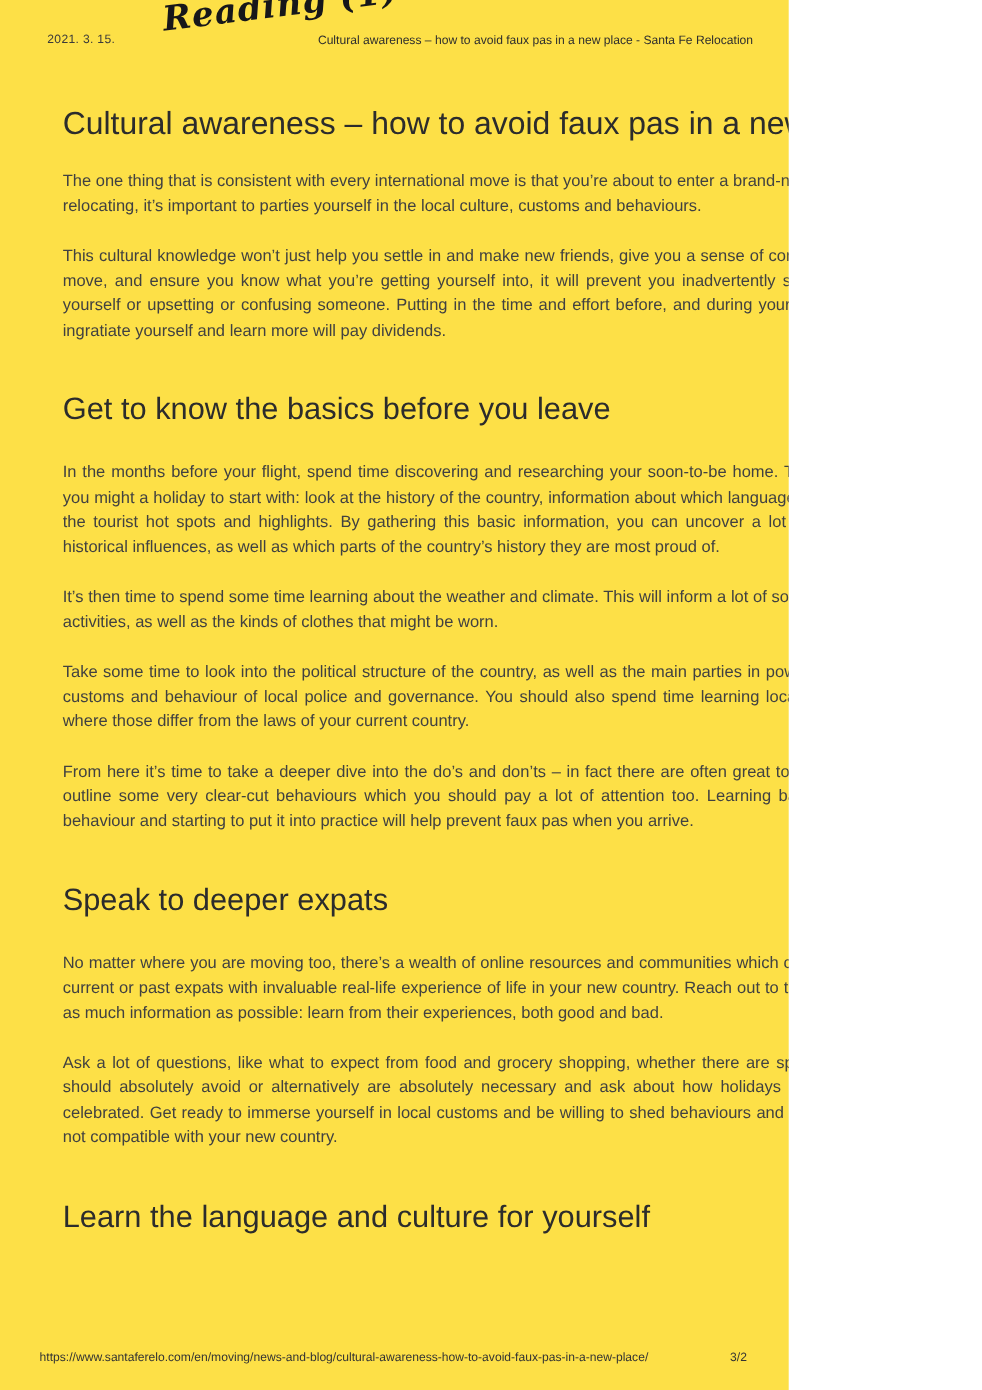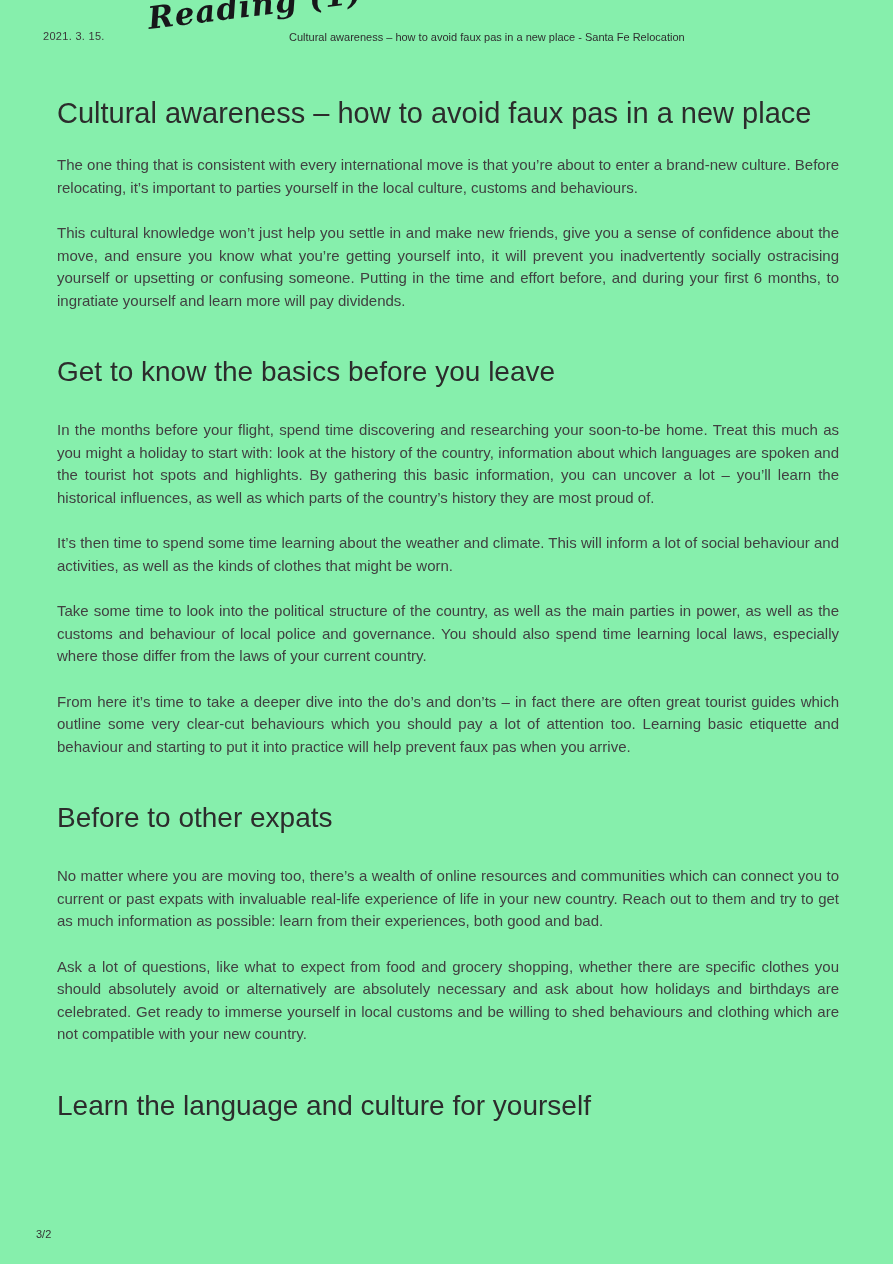--- a/index.html
+++ b/index.html
@@ -1,20 +1,20 @@
 <!DOCTYPE html>
 <html><head>
 <meta charset="utf-8">
 <style>
   html, body { margin: 0; padding: 0; background: #ffffff; }
   .page {
     position: relative;
-    width: 893px;
+    width: 717px;
     height: 1264px;
-    background: #86efac;
+    background: #fde047;
     font-family: "Liberation Sans", sans-serif;
     color: #3d3d3d;
     overflow: hidden;
   }
 
   
   .print-date {
     position: absolute;
     top: 30px;
     left: 43px;
@@ -116,27 +116,28 @@
     <h2 class="section-heading">Get to know the basics before you leave</h2>
 
     <p class="body-p">In the months before your flight, spend time discovering and researching your soon-to-be home. Treat this much as you might a holiday to start with: look at the history of the country, information about which languages are spoken and the tourist hot spots and highlights. By gathering this basic information, you can uncover a lot – you’ll learn the historical influences, as well as which parts of the country’s history they are most proud of.</p>
 
     <p class="body-p">It’s then time to spend some time learning about the weather and climate. This will inform a lot of social behaviour and activities, as well as the kinds of clothes that might be worn.</p>
 
     <p class="body-p">Take some time to look into the political structure of the country, as well as the main parties in power, as well as the customs and behaviour of local police and governance. You should also spend time learning local laws, especially where those differ from the laws of your current country.</p>
 
     <p class="body-p">From here it’s time to take a deeper dive into the do’s and don’ts – in fact there are often great tourist guides which outline some very clear-cut behaviours which you should pay a lot of attention too. Learning basic etiquette and behaviour and starting to put it into practice will help prevent faux pas when you arrive.</p>
 
-    <h2 class="section-heading">Before to other expats</h2>
+    <h2 class="section-heading">Speak to deeper expats</h2>
 
     <p class="body-p">No matter where you are moving too, there’s a wealth of online resources and communities which can connect you to current or past expats with invaluable real-life experience of life in your new country. Reach out to them and try to get as much information as possible: learn from their experiences, both good and bad.</p>
 
     <p class="body-p">Ask a lot of questions, like what to expect from food and grocery shopping, whether there are specific clothes you should absolutely avoid or alternatively are absolutely necessary and ask about how holidays and birthdays are celebrated. Get ready to immerse yourself in local customs and be willing to shed behaviours and clothing which are not compatible with your new country.</p>
 
     <h2 class="section-heading">Learn the language and culture for yourself</h2>
 
   </div>
 
   <div class="print-footer">
+    <span>https://www.santaferelo.com/en/moving/news-and-blog/cultural-awareness-how-to-avoid-faux-pas-in-a-new-place/</span>
     <span>3/2</span>
   </div>
 
 </div>
 
 </body></html>

